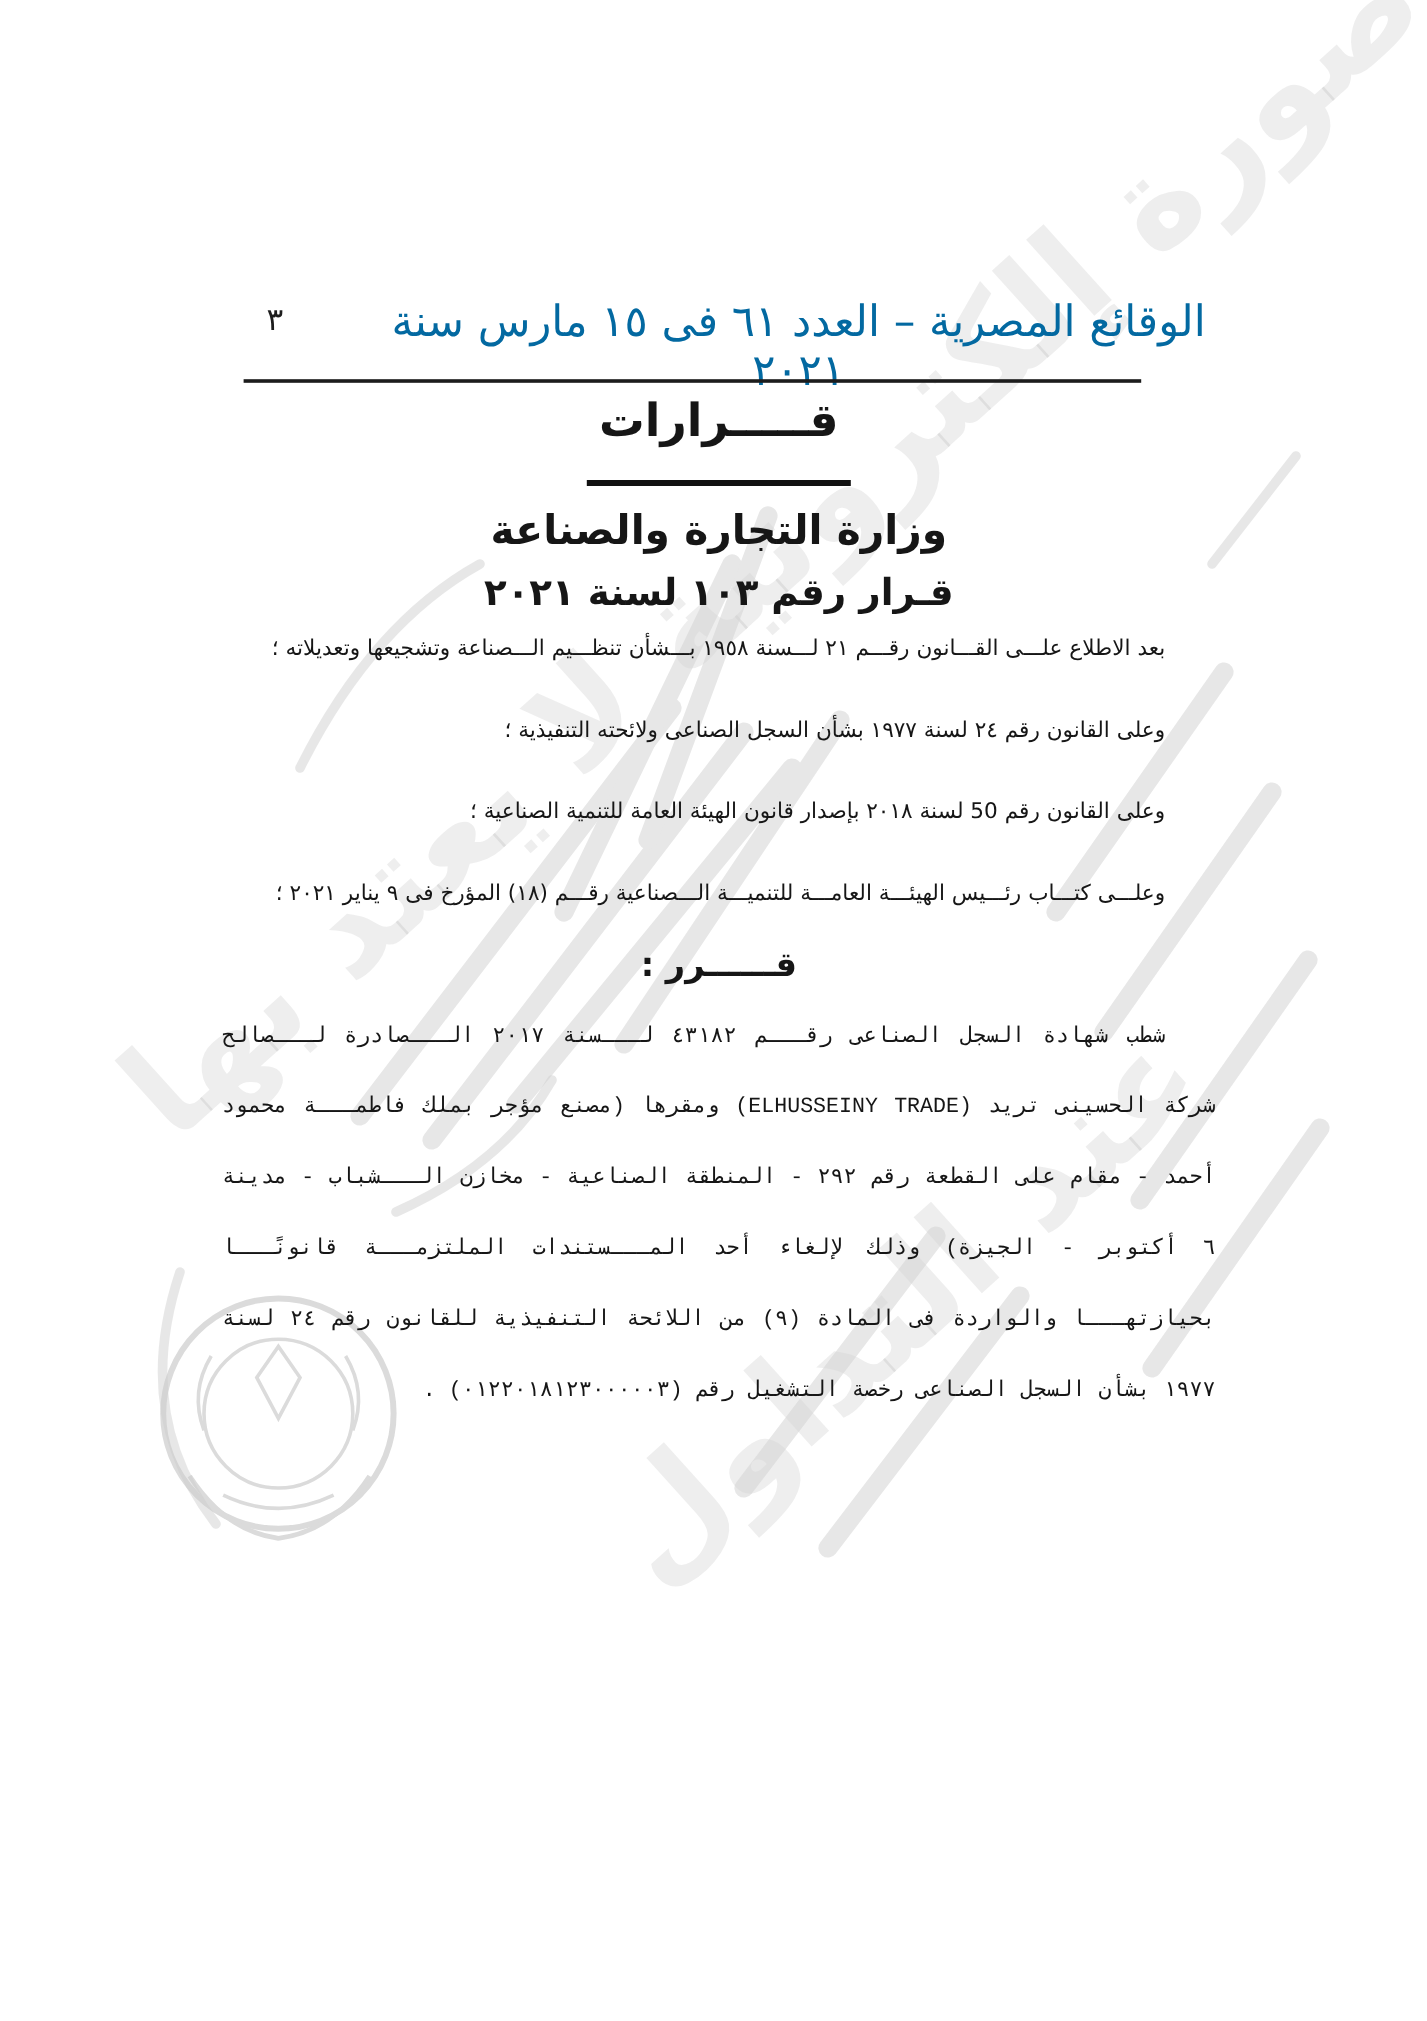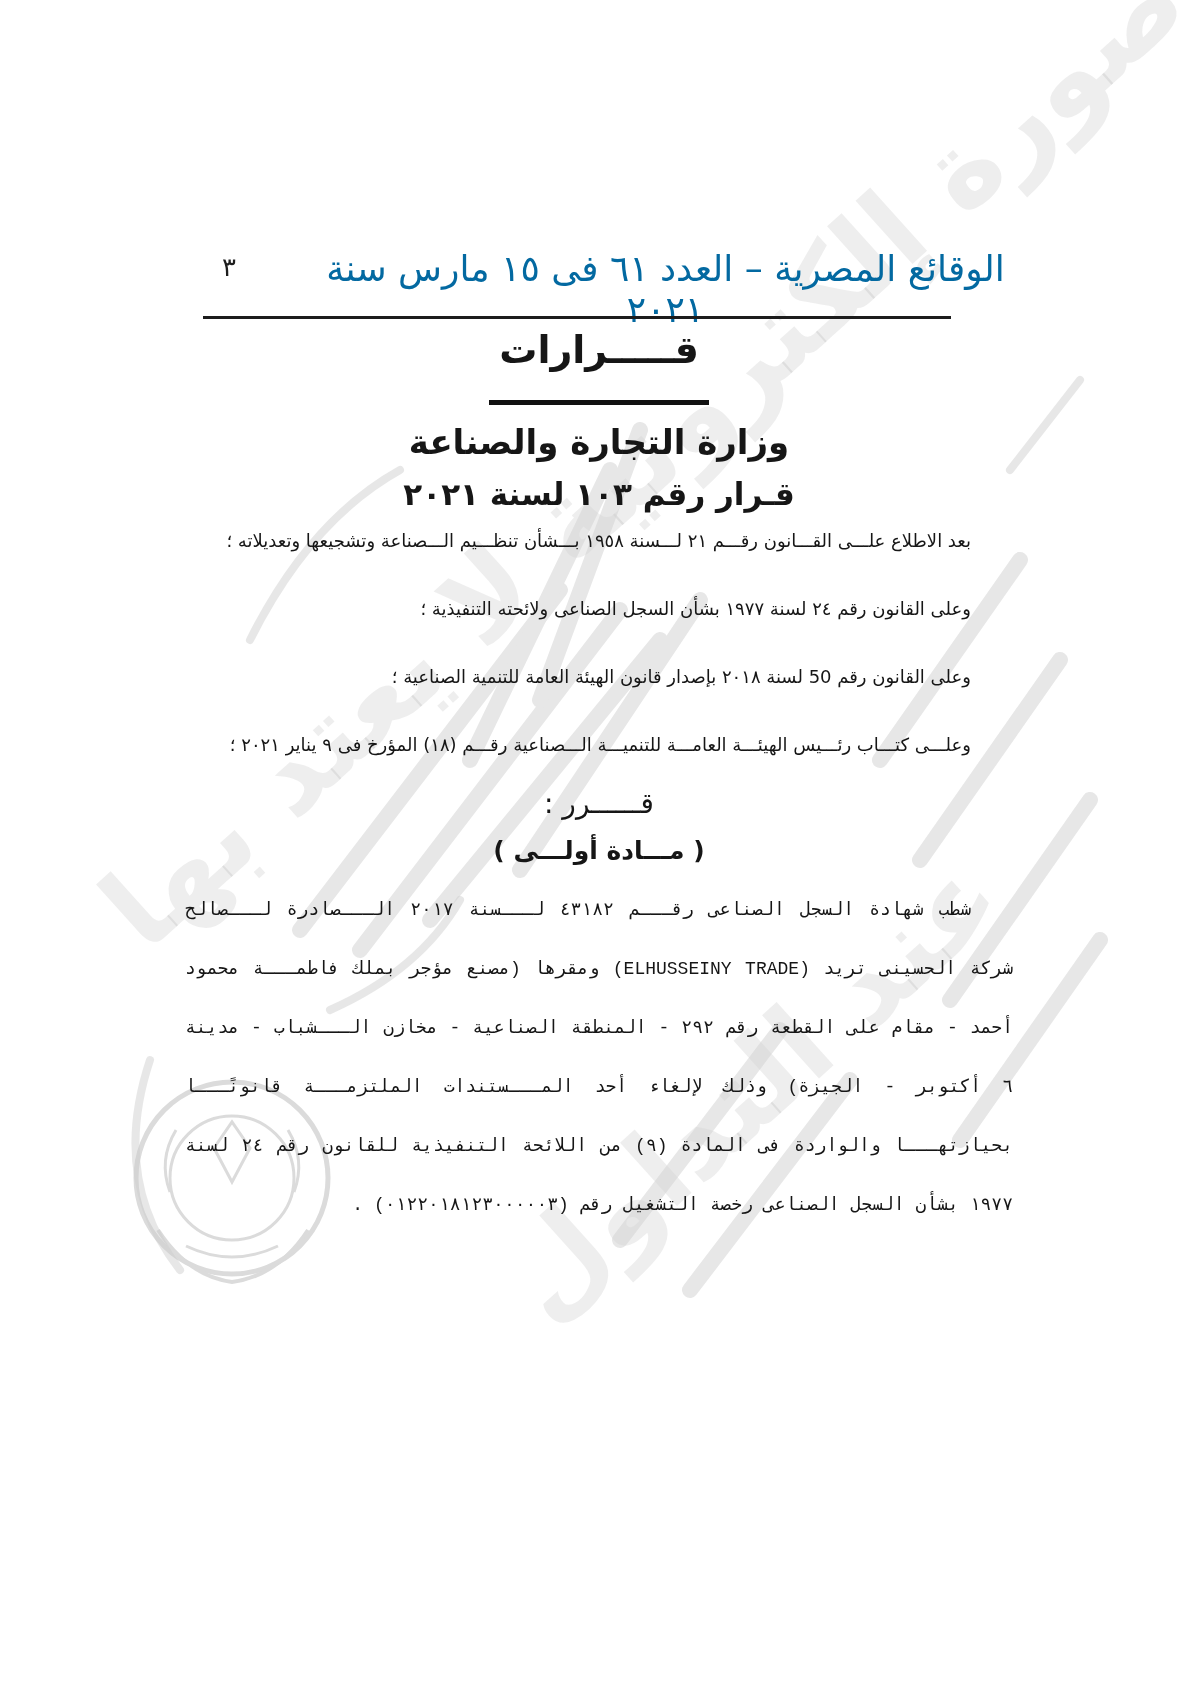--- a/index.html
+++ b/index.html
@@ -72,21 +72,21 @@
   }
   .para{
     margin:8px 0 0 0;
     font-size:18px;line-height:60px;
     text-align:justify;
     text-indent:42px;
   }
   .para.no-top{margin-top:0;}
   .decided{
     margin:6px 0 0 0;text-align:center;
-    font-size:28px;line-height:46px;font-weight:400;
+    font-size:28px;line-height:46px;font-weight:700;
   }
   .article-head{
     margin:2px 0 0 0;text-align:center;
     font-size:25px;line-height:44px;font-weight:900;
   }
   .article-body{line-height:59px;font-family:Liberation Mono, monospace;}
 </style>
 </head>
 <body>
 
@@ -142,18 +142,17 @@
 
     <h3 class="decree-no">قـرار رقم ١٠٣ لسنة ٢٠٢١</h3>
 
 
     <p class="para no-top">بعد الاطلاع علـــى القـــانون رقـــم ٢١ لـــسنة ١٩٥٨ بـــشأن تنظـــيم الـــصناعة وتشجيعها وتعديلاته ؛</p>
     <p class="para">وعلى القانون رقم ٢٤ لسنة ١٩٧٧ بشأن السجل الصناعى ولائحته التنفيذية ؛</p>
     <p class="para">وعلى القانون رقم 50 لسنة ٢٠١٨ بإصدار قانون الهيئة العامة للتنمية الصناعية ؛</p>
     <p class="para">وعلـــى كتـــاب رئـــيس الهيئـــة العامـــة للتنميـــة الـــصناعية رقـــم (١٨) المؤرخ فى ٩ يناير ٢٠٢١ ؛</p>
 
     <p class="decided">قــــــرر :</p>
-    <p class="article-head">( مـــادة أولـــى )</p>
 
     <p class="para article-body">شطب شهادة السجل الصناعى رقـــم ٤٣١٨٢ لـــسنة ٢٠١٧ الـــصادرة لـــصالح شركة الحسينى تريد (ELHUSSEINY TRADE) ومقرها (مصنع مؤجر بملك فاطمـــة محمود أحمد - مقام على القطعة رقم ٢٩٢ - المنطقة الصناعية - مخازن الـــشباب - مدينة ٦ أكتوبر - الجيزة) وذلك لإلغاء أحد المـــستندات الملتزمـــة قانونًـــا بحيازتهـــا والواردة فى المادة (٩) من اللائحة التنفيذية للقانون رقم ٢٤ لسنة ١٩٧٧ بشأن السجل الصناعى رخصة التشغيل رقم (٠١٢٢٠١٨١٢٣٠٠٠٠٠٣) .</p>
   </main>
 
 </div>
 
 </body></html>

